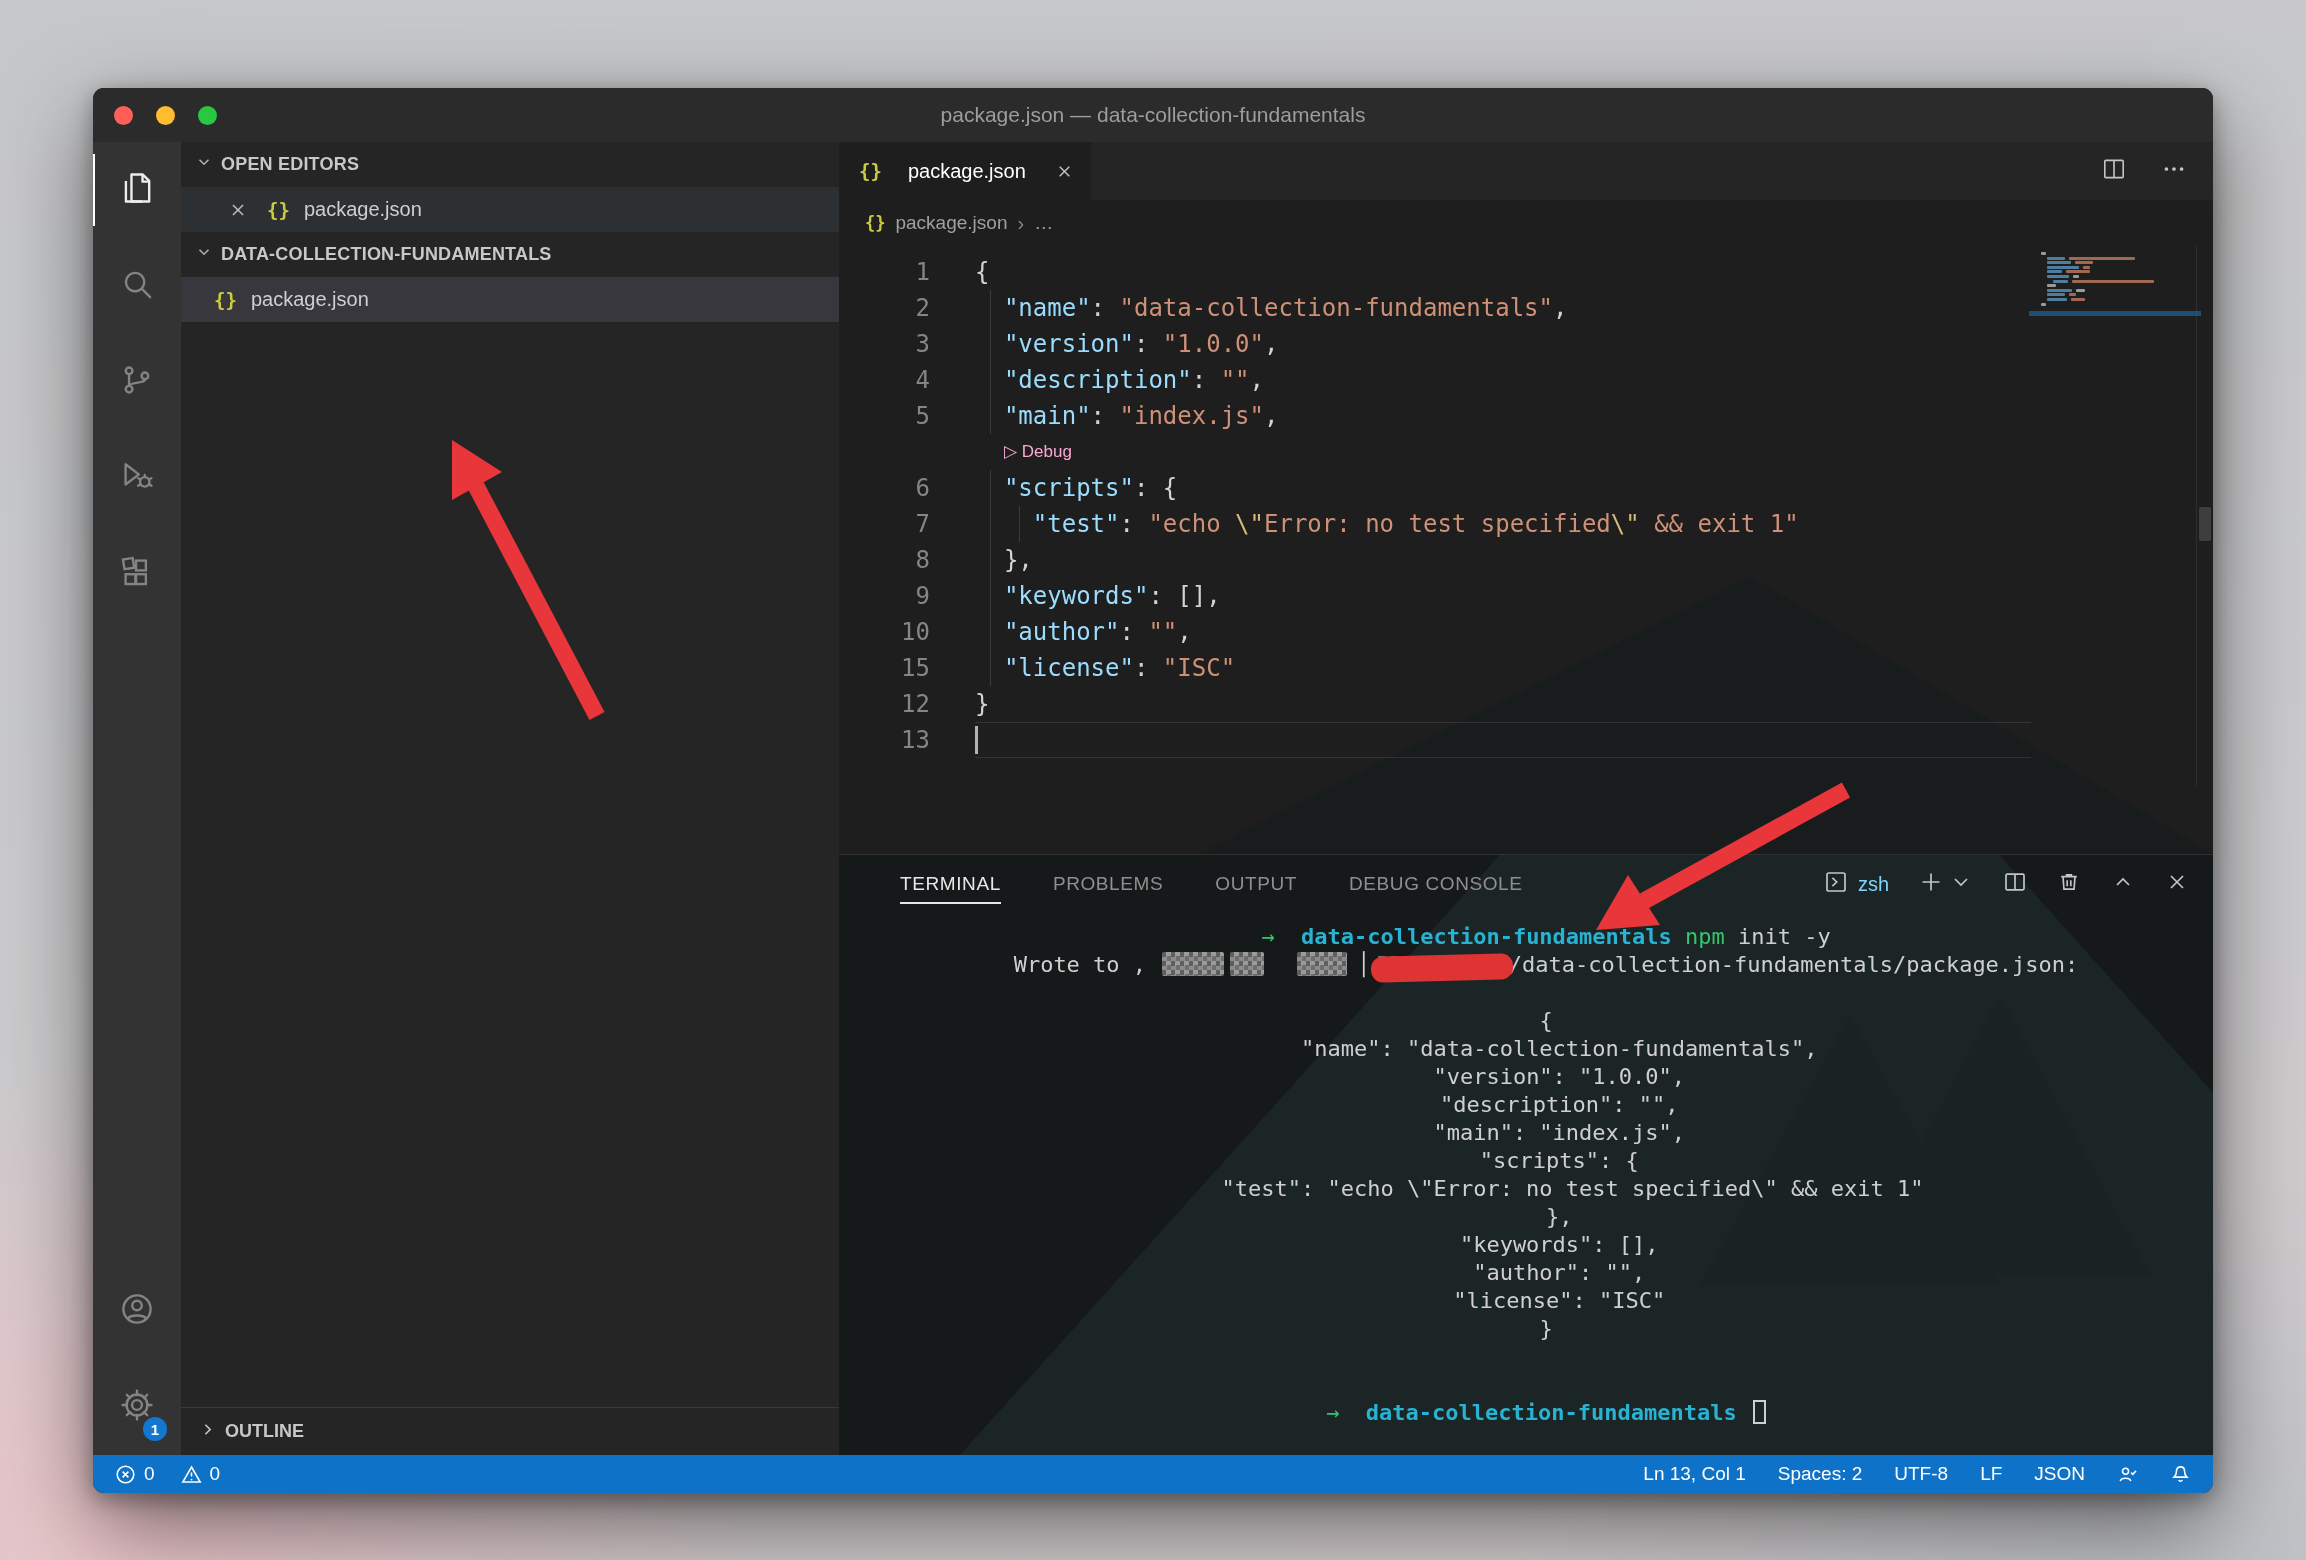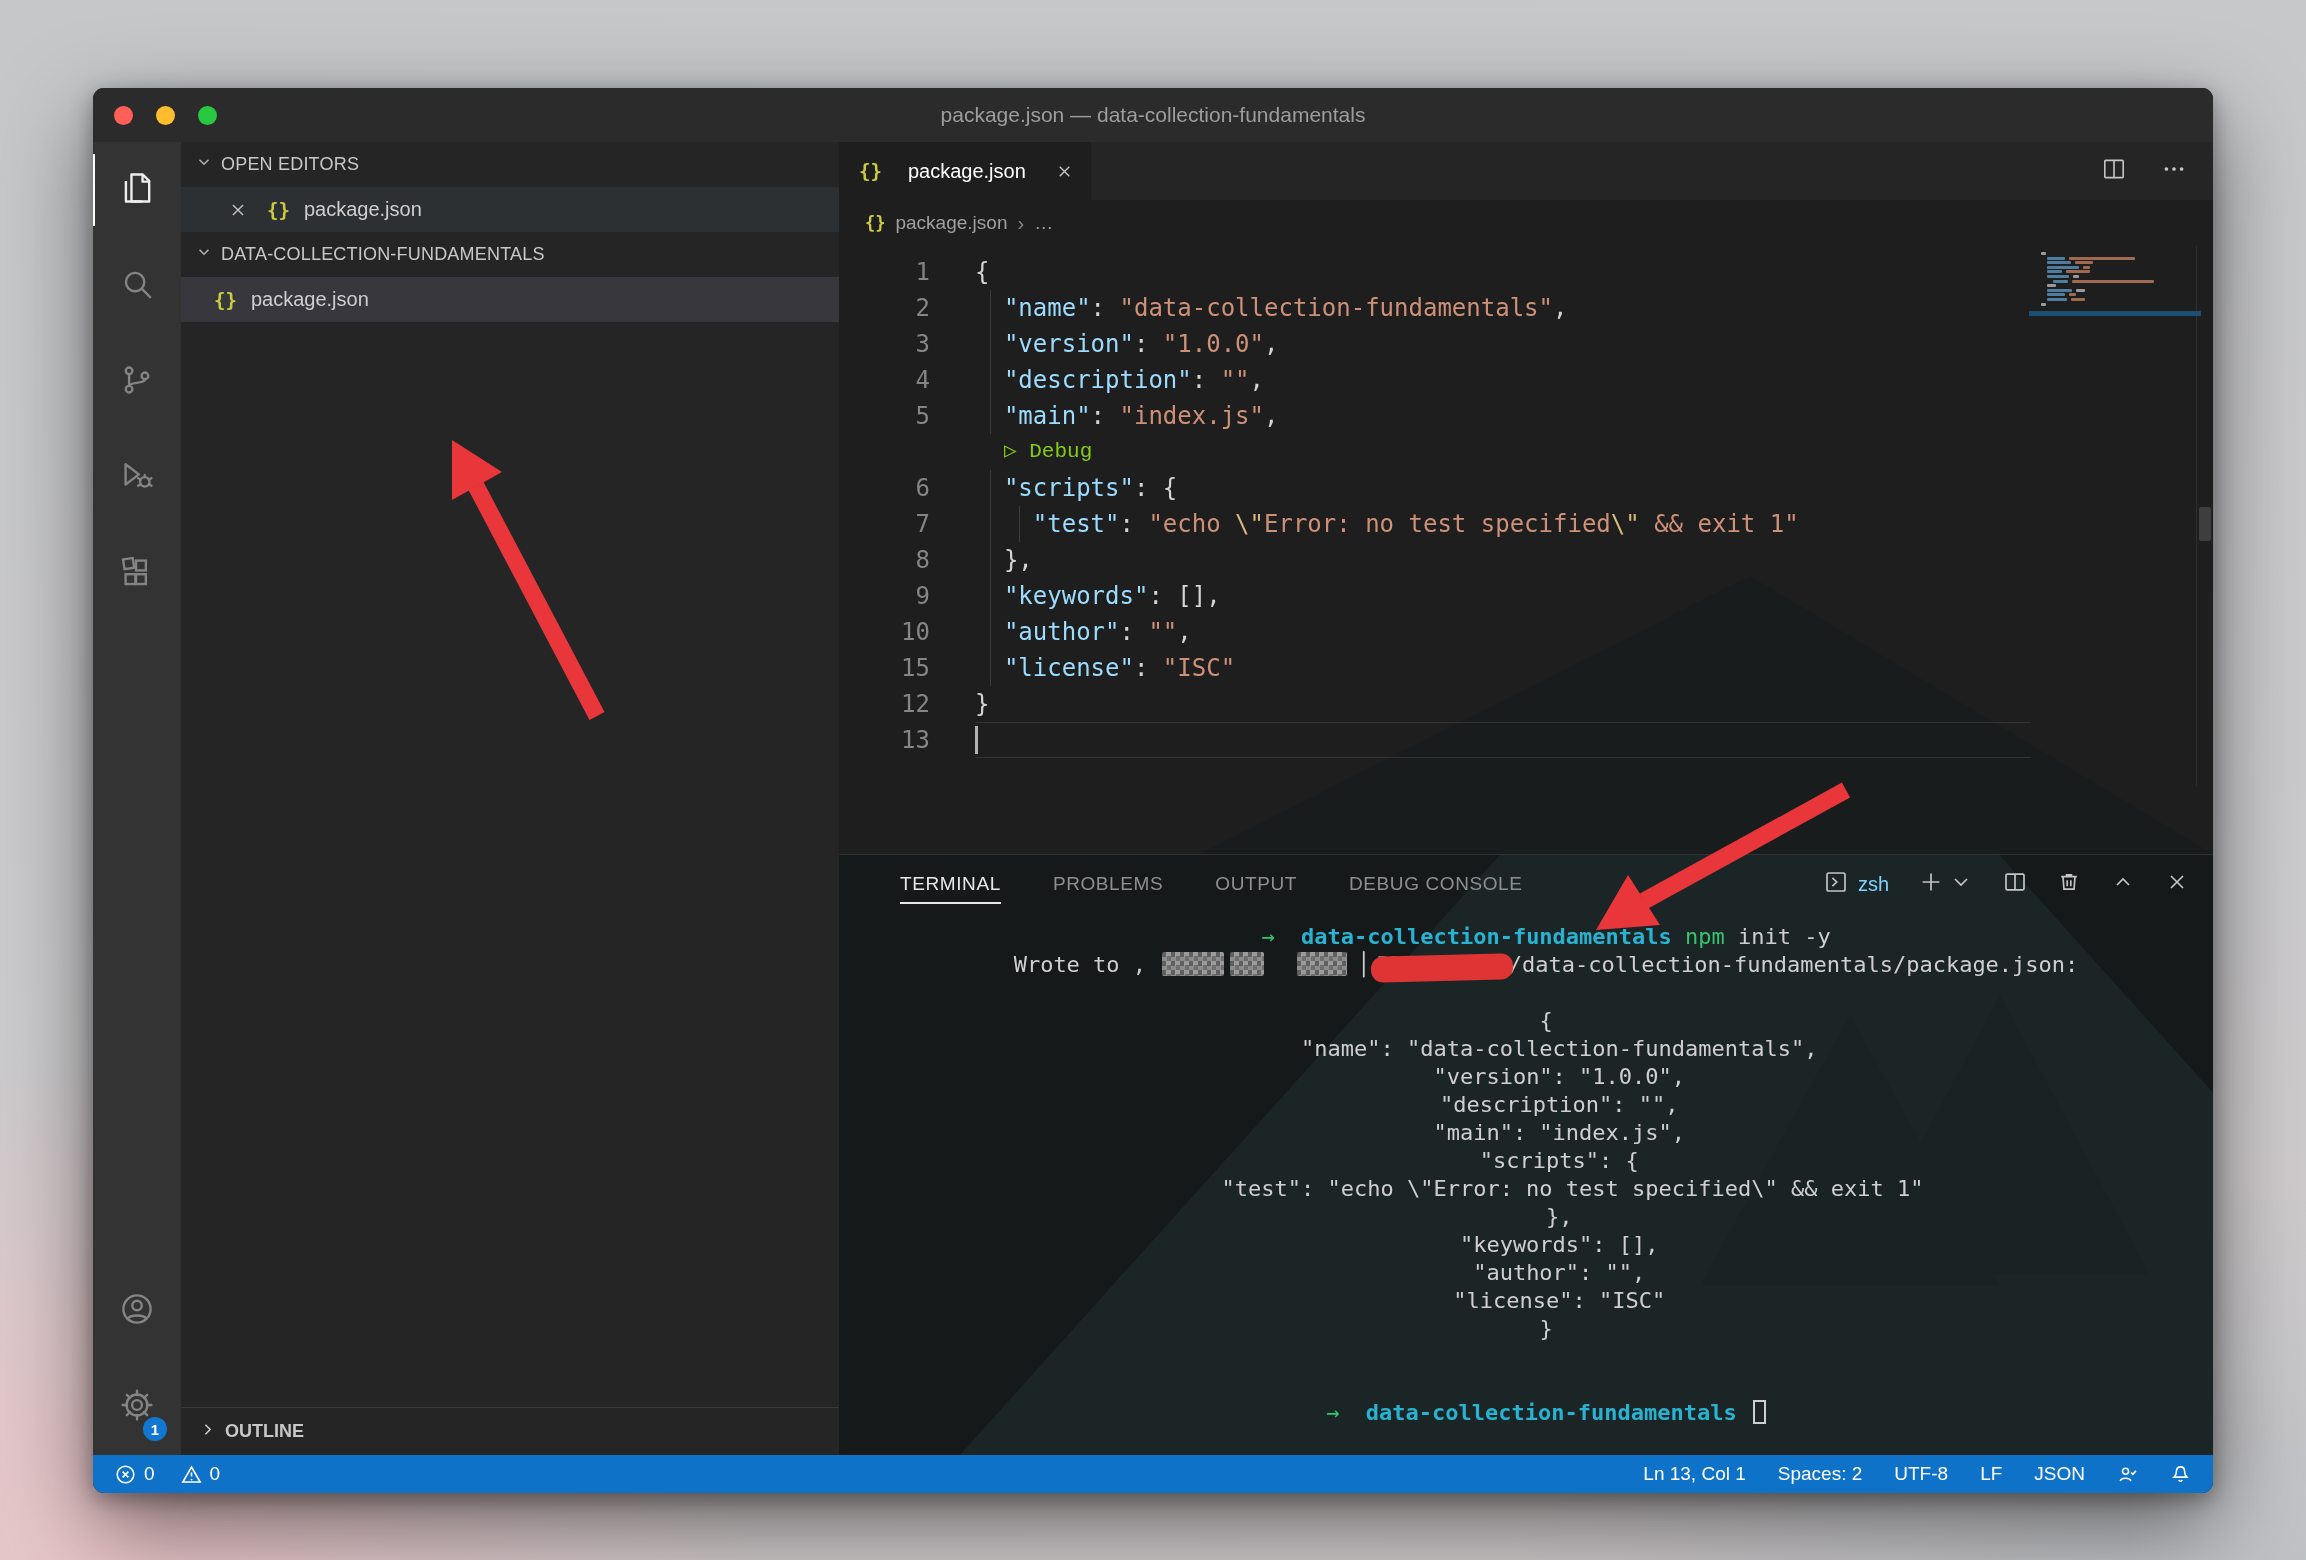--- a/index.html
+++ b/index.html
@@ -36,21 +36,21 @@
   .act-item svg { width:38px; height:38px; }
   .act-spacer { margin-top:auto; }
   .badge { position:absolute; right:14px; bottom:14px; min-width:24px; height:24px; border-radius:12px; background:#1177d1; color:#fff; font-size:15px; display:flex; align-items:center; justify-content:center; font-weight:bold; }
 
   
   .sidebar { width:658px; background:#252526; flex:none; display:flex; flex-direction:column; color:#cccccc; }
   .sb-head { height:68px; display:flex; align-items:center; padding:0 30px 0 41px; }
   .sb-title { font-size:19px; letter-spacing:.5px; color:#b8b8b8; }
   .sb-more { margin-left:auto; color:#c5c5c5; cursor:pointer; }
   .sb-more svg { width:26px; height:26px; }
-  .section-head { height:45px; display:flex; align-items:center; gap:8px; padding-left:14px; font-weight:normal; font-size:18px; color:#c8c8c8; letter-spacing:.2px; cursor:pointer; }
+  .section-head { height:45px; display:flex; align-items:center; gap:8px; padding-left:14px; font-weight:bold; font-size:18px; color:#c8c8c8; letter-spacing:.2px; cursor:pointer; }
   .section-head svg { width:18px; height:18px; color:#b0b0b0; flex:none; }
   .file-row { height:45px; display:flex; align-items:center; font-size:20px; color:#cfcfcf; cursor:pointer; }
   .file-row.oe { background:#2d3032; padding-left:48px; }
   .file-row.tree { background:#37373d; padding-left:33px; }
   .row-close { color:#c0c0c0; margin-right:20px; }
   .row-close svg { width:18px; height:18px; display:block; }
   .json-ico { font-family:"DejaVu Sans Mono", monospace; color:#cbcb41; font-size:19px; font-weight:bold; margin-right:14px; }
   .sb-fill { flex:1; }
   .outline-row { height:48px; border-top:1px solid #3a3a3a; display:flex; align-items:center; gap:9px; padding-left:18px; font-weight:bold; font-size:18px; color:#c8c8c8; cursor:pointer; }
   .outline-row svg { width:17px; height:17px; }
@@ -71,21 +71,21 @@
 
   .editor { flex:1; position:relative; background:#1e1e1e; overflow:hidden; }
   .editor-decor { position:absolute; inset:0; pointer-events:none; }
   .code { position:absolute; left:0; right:0; top:8px; font-family:"DejaVu Sans Mono", monospace; font-size:24px; line-height:36px; }
   .crow { display:flex; height:36px; }
   .ln { width:91px; text-align:right; color:#858585; flex:none; }
   .ltext { margin-left:45px; position:relative; white-space:pre; }
   .guide { position:absolute; top:0; bottom:0; width:1px; background:#3b3b3b; }
   .guide.g1 { left:15px; } .guide.g2 { left:44px; }
   .tok-p { color:#d4d4d4; } .tok-k { color:#9cdcfe; } .tok-s { color:#ce9178; } .tok-e { color:#d7ba7d; }
-  .lens-row { height:36px; display:flex; align-items:center; padding-left:165px; color:#84cc16; font-size:21px; font-family:Liberation Mono, monospace; cursor:pointer; }
+  .lens-row { height:36px; display:flex; align-items:center; padding-left:165px; color:#f9a8d4; font-size:17px; font-family:Liberation Sans, sans-serif; cursor:pointer; }
   .cur-line { position:absolute; left:136px; width:1056px; top:476px; height:36px; border-top:1px solid rgba(255,255,255,.10); border-bottom:1px solid rgba(255,255,255,.10); }
   .cursor { position:absolute; left:136px; top:480px; width:3px; height:28px; background:#b2b2b2; }
   .minimap { position:absolute; right:16px; top:6px; width:158px; }
   .mrow { height:3px; margin-bottom:1.6px; white-space:nowrap; }
   .mseg { display:inline-block; height:3px; margin-right:4px; vertical-align:top; border-radius:1px; }
   .mm-k { background:#4e7da0; } .mm-s { background:#a06a52; } .mm-p { background:#9a9a9a; }
   .mm-cursor { position:absolute; left:-10px; right:-4px; top:59px; height:5px; background:#1d4f75; }
   .mm-sep { position:absolute; right:16px; top:0; width:1px; height:540px; background:#2e2e2f; }
   .vthumb { position:absolute; right:2px; top:261px; width:12px; height:34px; background:#4a4a4a; border-radius:2px; opacity:.75; }
 

